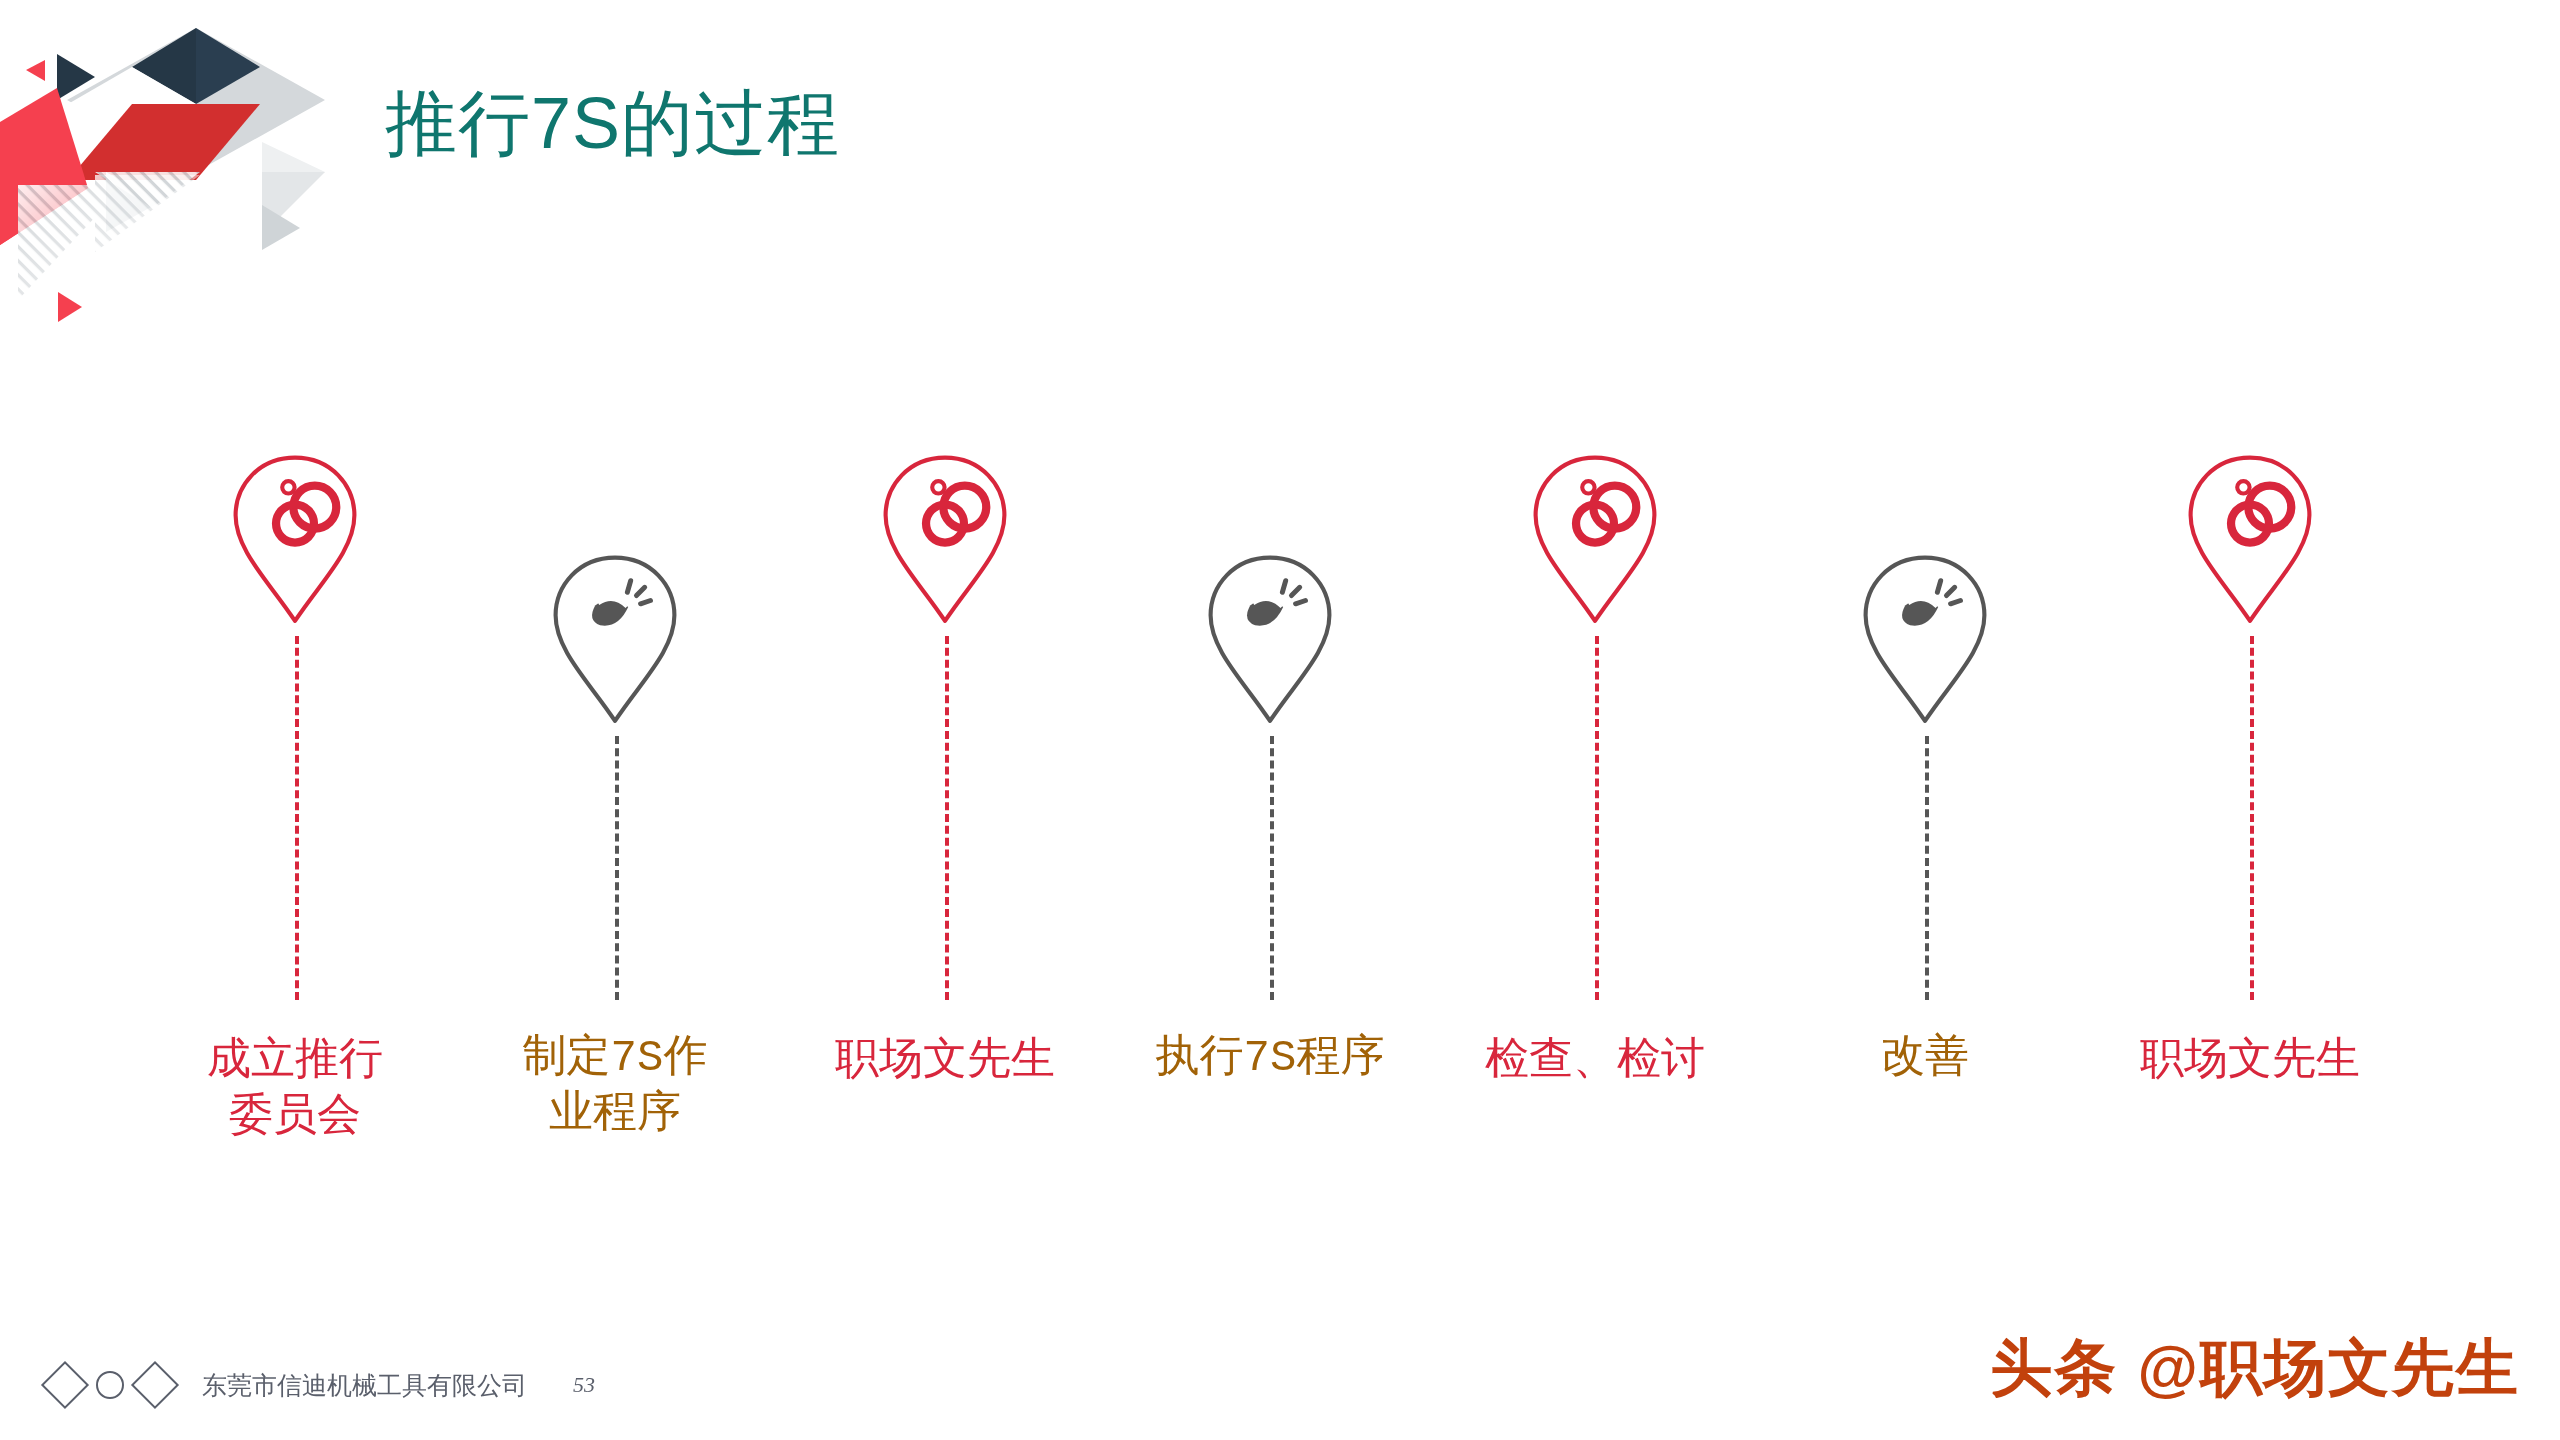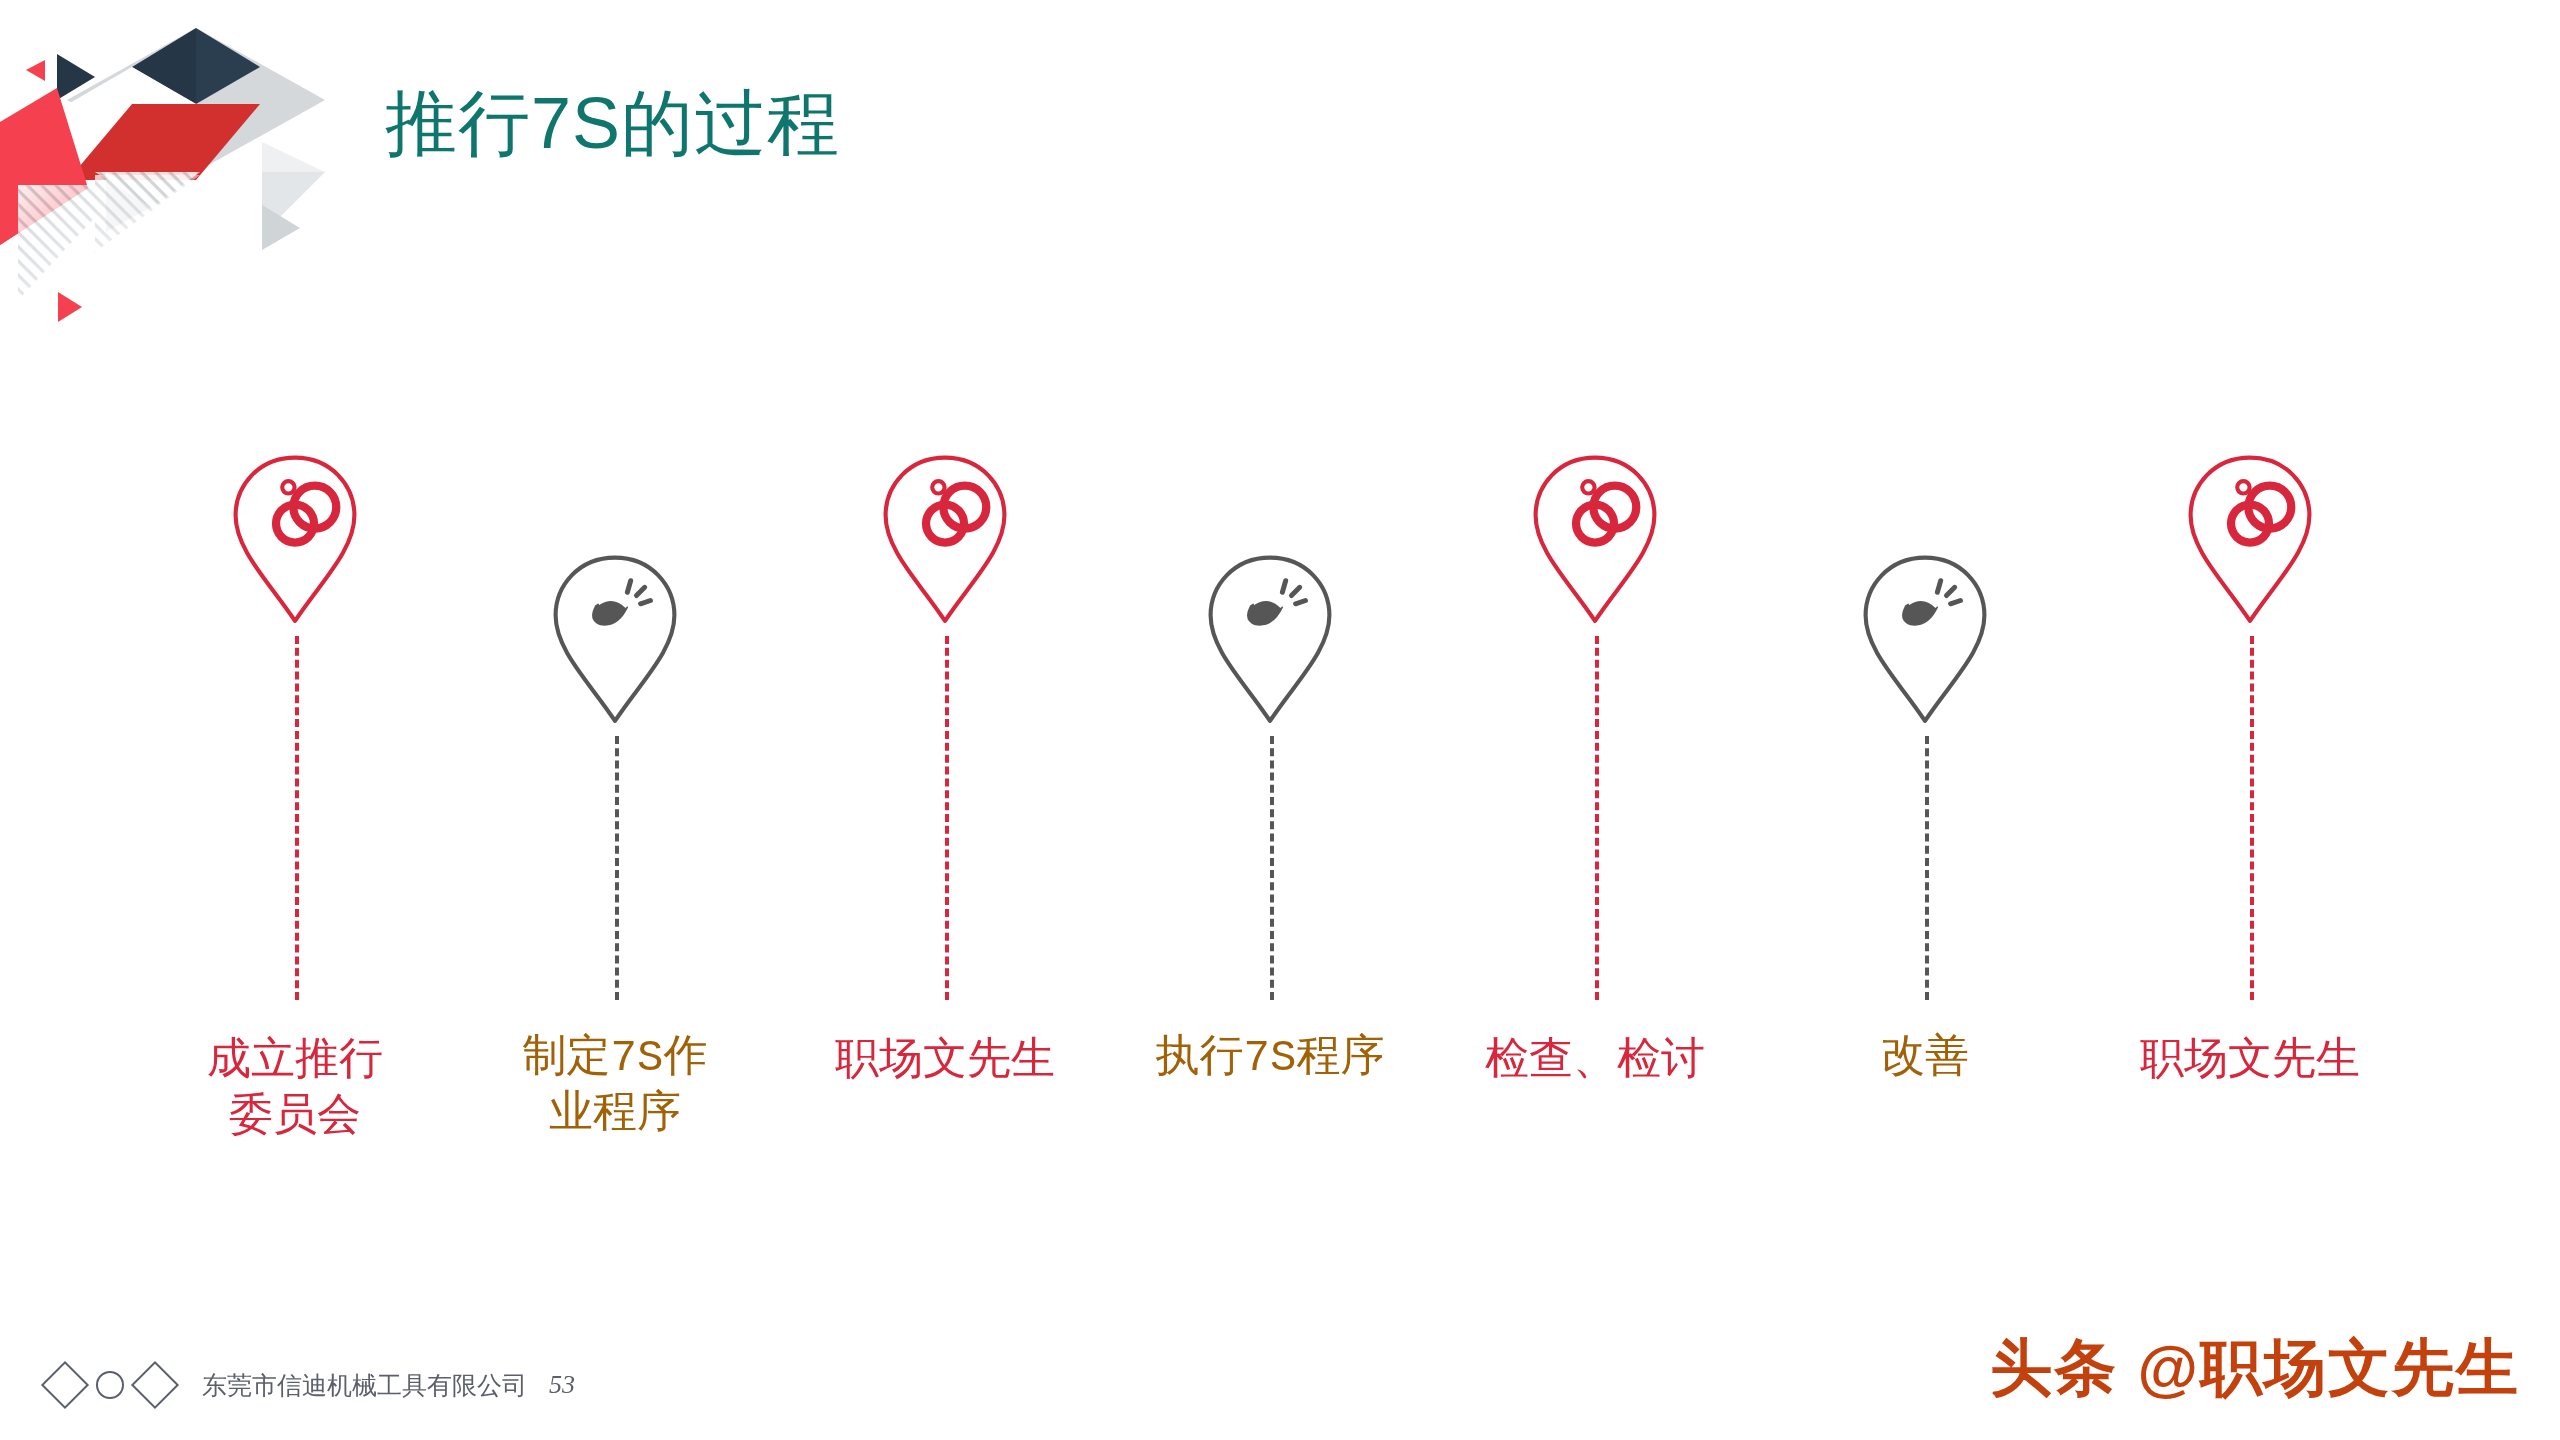--- a/index.html
+++ b/index.html
@@ -97,25 +97,25 @@
     width: 24px; height: 24px;
     border: 2px solid #5a5f6b;
     border-radius: 50%;
   }
   #footer-company {
     font-size: 25px;
     color: #5a5f6b;
     margin-left: 16px;
   }
   #footer-page {
-    font-size: 26px;
+    font-size: 22px;
     color: #5a5f6b;
     font-style: italic;
     font-family: "Liberation Serif", "DejaVu Serif", serif;
-    margin-left: 8px;
+    margin-left: 32px;
   }
 
   
   #watermark {
     position: absolute;
     right: 40px;
     bottom: 30px;
     font-size: 62px;
     font-weight: bold;
     color: #c2410c;

